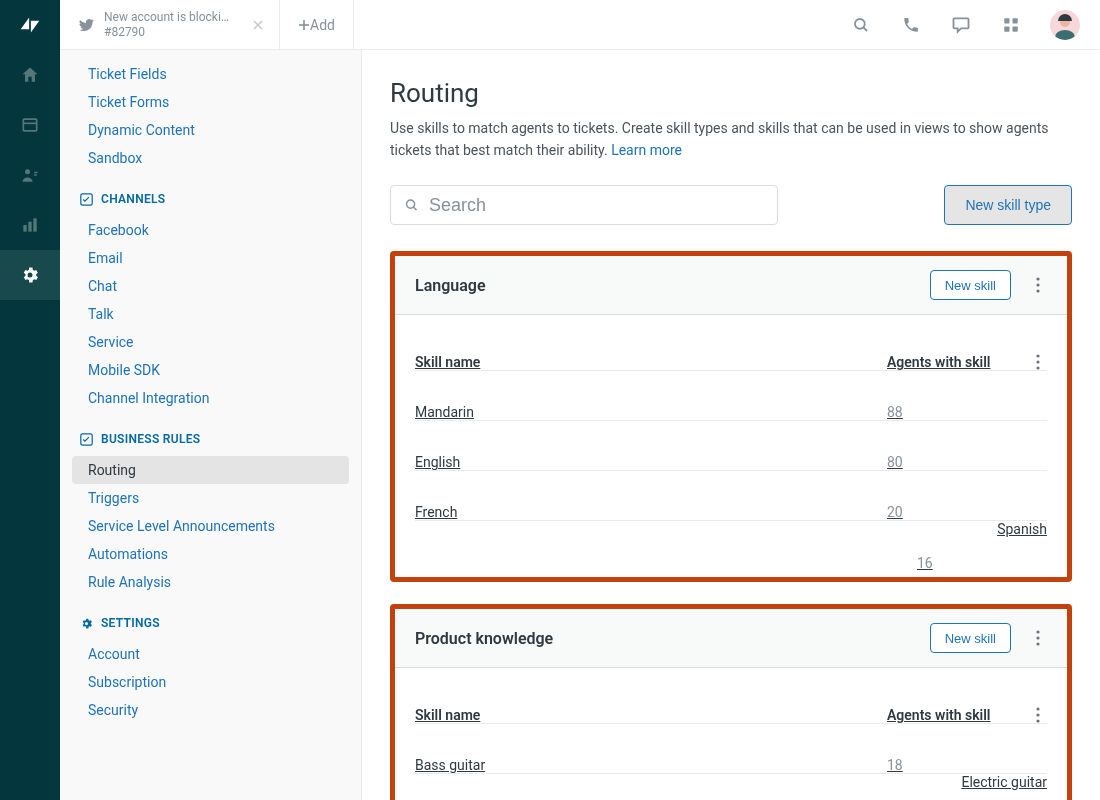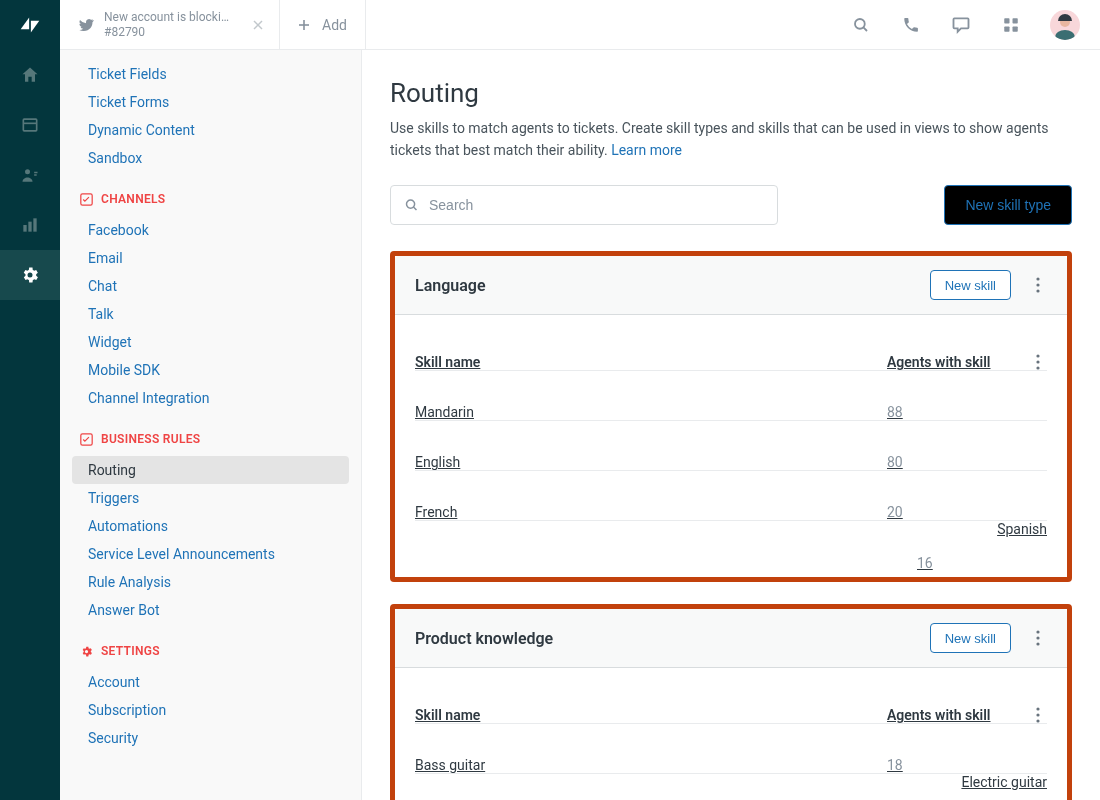--- a/index.html
+++ b/index.html
@@ -67,21 +67,21 @@
     white-space: nowrap; overflow: hidden; text-overflow: ellipsis;
     max-width: 140px;
   }
   .tab .tab-sub { color: #87929d; font-size: 12px; }
   .tab .tab-close {
     color: #c2c8cc; margin-left: 6px;
     display: flex; align-items: center; justify-content: center;
     width: 16px; height: 16px; cursor: pointer;
   }
   .tab-add {
-    display: flex; align-items: center; gap: 12px;
+    display: flex; align-items: center; gap: 0;
     padding: 0 18px;
     color: #87929d;
     border-right: 1px solid #e9ebed;
     cursor: pointer;
   }
   .topbar-spacer { flex: 1; }
   .topbar-actions {
     display: flex; align-items: center; gap: 28px;
     padding-right: 20px;
   }
@@ -132,21 +132,21 @@
     font-size: 14px;
     border-radius: 4px;
     cursor: pointer;
   }
   .sidebar a.nav-link.active {
     background: #e4e4e4;
     color: #2f3941;
   }
   .sidebar .section-heading {
     display: flex; align-items: center; gap: 8px;
-    color: #ef4444;
+    color: #0369a1;
     font-size: 12px;
     font-weight: 600;
     letter-spacing: .3px;
     padding: 20px 8px 10px 8px;
     text-transform: uppercase;
   }
   .sidebar .section-heading svg { width: 13px; height: 13px; }
 
   
   .main {
@@ -182,32 +182,32 @@
     position: absolute; left: 14px; top: 50%; transform: translateY(-50%);
     color: #87929d;
     pointer-events: none;
   }
   .search-input {
     width: 100%;
     height: 40px;
     border: 1px solid #d8dcde;
     border-radius: 4px;
     padding: 0 14px 0 38px;
-    font-size: 14px;
+    font-size: 18px;
     color: #0c4a6e;
     background: #fff;
   }
   .search-input::placeholder { color: #87929d; }
   .toolbar-row .spacer { flex: 1; }
   .btn-outline {
     height: 40px;
     padding: 0 20px;
     border: 1px solid #1f73b7;
     color: #1f73b7;
-    background: #000000;
+    background: #e5e5e5;
     border-radius: 4px;
     font-size: 14px;
     cursor: pointer;
   }
 
   .skill-group {
     border: 5px solid #c2410c;
     border-radius: 4px;
     margin-bottom: 22px;
     background: #fff;
@@ -385,38 +385,37 @@
             <rect x="1" y="1" width="14" height="14" rx="2" fill="none" stroke="currentColor" stroke-width="1.5"></rect>
             <path d="M4 8l2 2 5-5" fill="none" stroke="currentColor" stroke-width="1.5"></path>
           </svg>
         </span>
         <span>CHANNELS</span>
       </div>
       <a class="nav-link">Facebook</a>
       <a class="nav-link">Email</a>
       <a class="nav-link">Chat</a>
       <a class="nav-link">Talk</a>
-      <a class="nav-link">Widget</a>
+      <a class="nav-link">Service</a>
       <a class="nav-link">Mobile SDK</a>
       <a class="nav-link">Channel Integration</a>
       <div class="section-heading">
         <span>
           <svg viewBox="0 0 16 16" fill="currentColor">
             <rect x="1" y="1" width="14" height="14" rx="2" fill="none" stroke="currentColor" stroke-width="1.5"></rect>
             <path d="M4 8l2 2 5-5" fill="none" stroke="currentColor" stroke-width="1.5"></path>
           </svg>
         </span>
         <span>BUSINESS RULES</span>
       </div>
       <a class="nav-link active">Routing</a>
       <a class="nav-link">Triggers</a>
+      <a class="nav-link">Service Level Announcements</a>
       <a class="nav-link">Automations</a>
-      <a class="nav-link">Service Level Announcements</a>
       <a class="nav-link">Rule Analysis</a>
-      <a class="nav-link">Answer Bot</a>
       <div class="section-heading">
         <span>
           <svg viewBox="0 0 16 16" fill="currentColor">
             <path d="M13.3 8.7a5 5 0 000-1.4l1.3-1-1.3-2.3-1.6.6a5 5 0 00-1.2-.7L10.3 2H7.7l-.3 1.9c-.4.2-.8.4-1.2.7l-1.6-.6L3.3 6.3l1.3 1a5 5 0 000 1.4l-1.3 1 1.3 2.3 1.6-.6c.4.3.8.5 1.2.7l.3 1.9h2.6l.3-1.9c.4-.2.8-.4 1.2-.7l1.6.6 1.3-2.3zM8 10a2 2 0 110-4 2 2 0 010 4z"></path>
           </svg>
         </span>
         <span>SETTINGS</span>
       </div>
       <a class="nav-link">Account</a>
       <a class="nav-link">Subscription</a>

